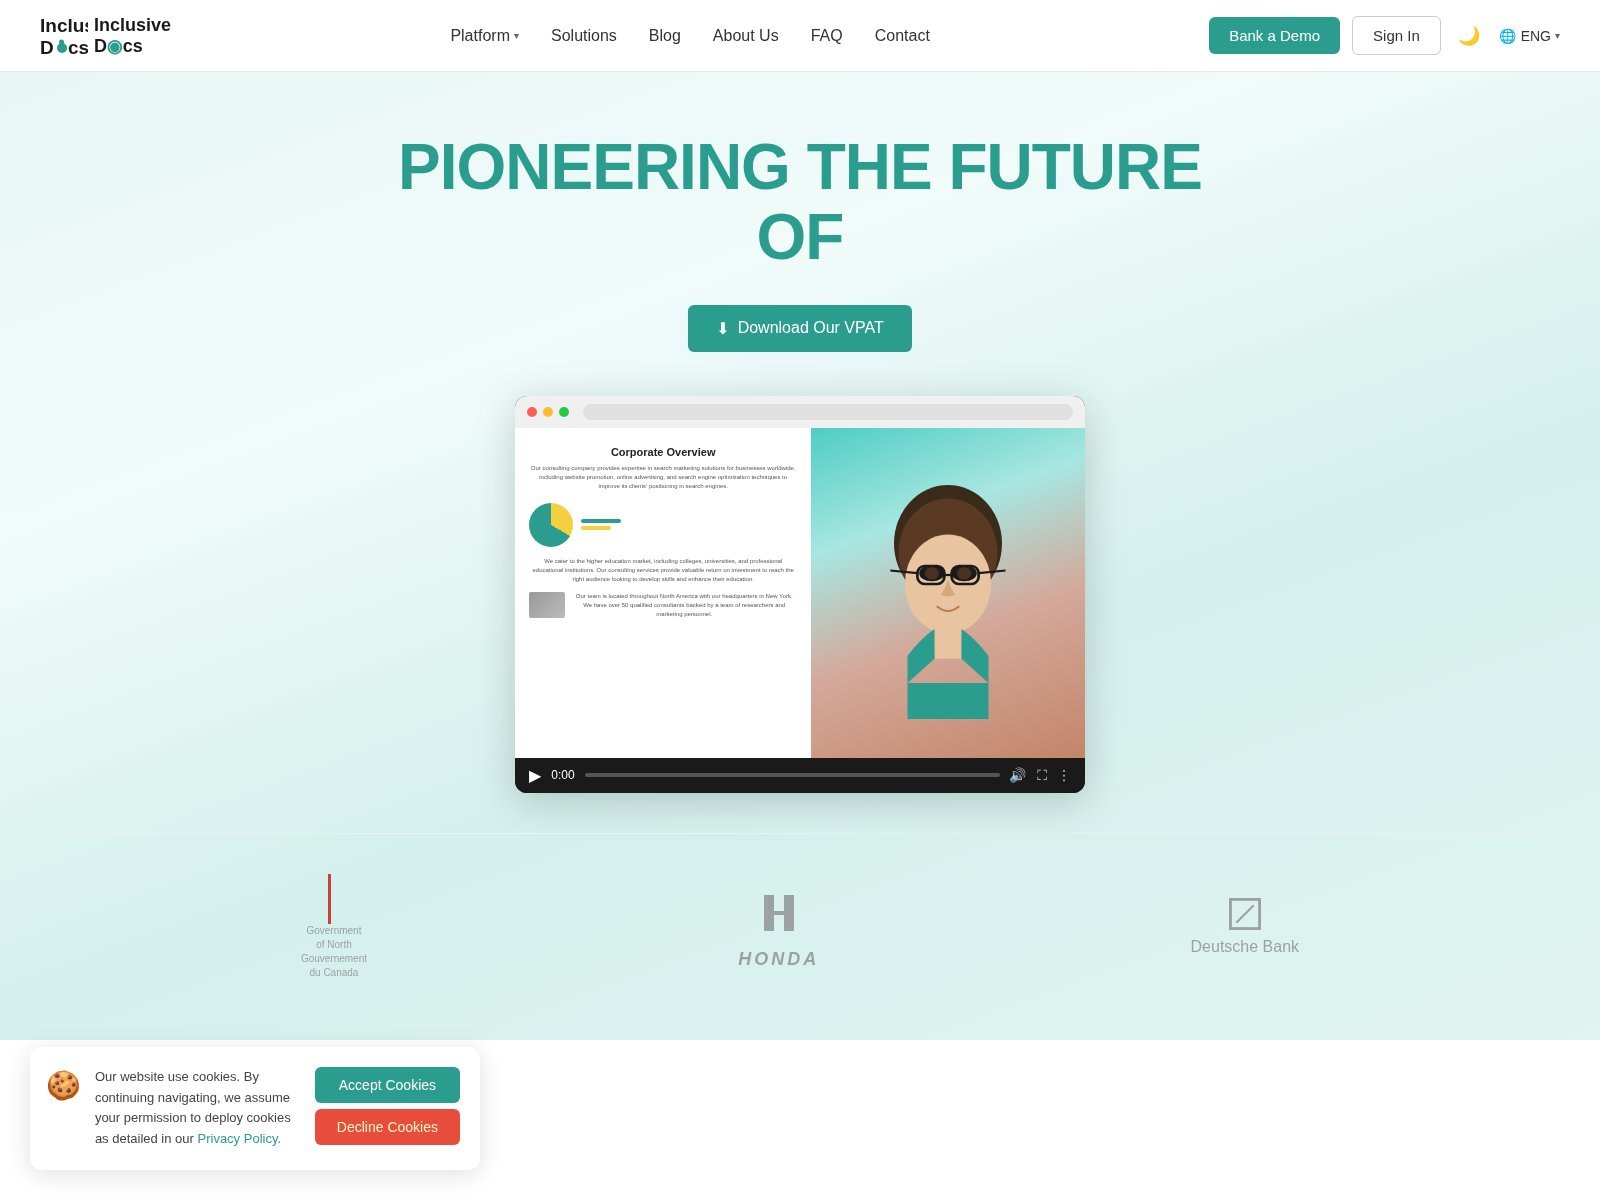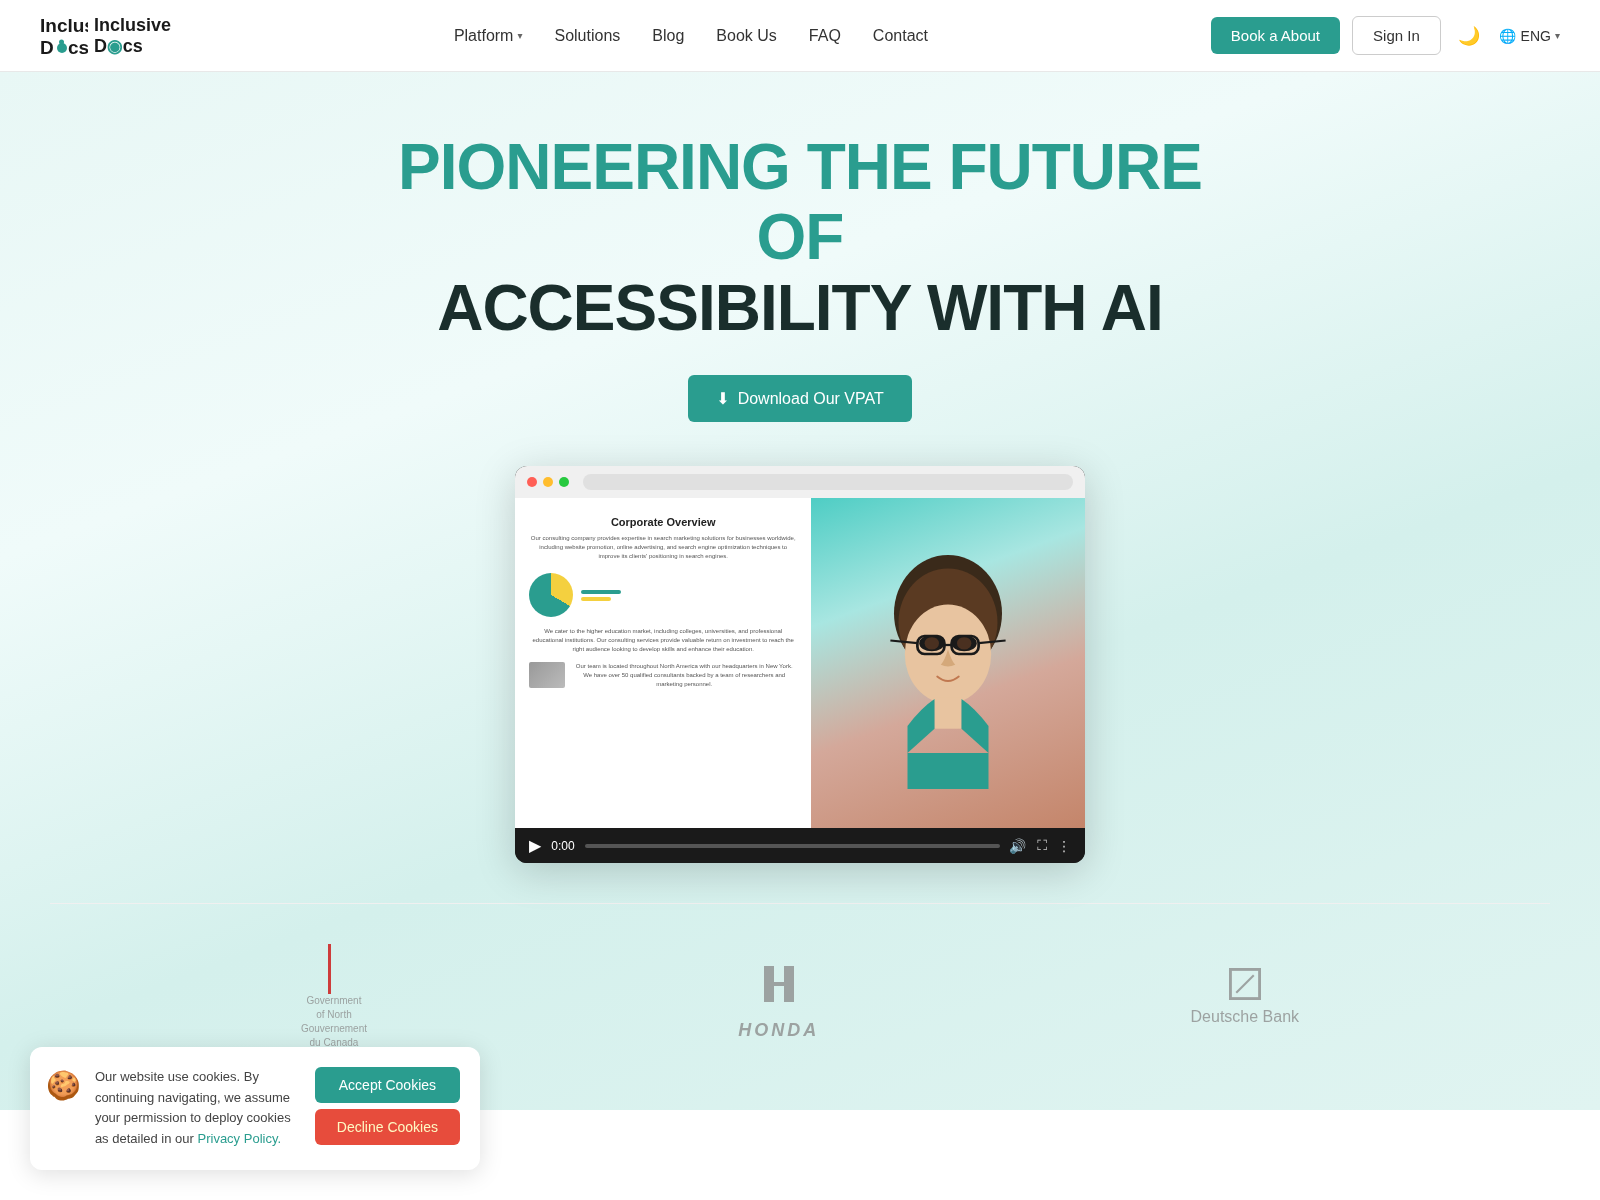--- a/index.html
+++ b/index.html
@@ -147,41 +147,40 @@
     </div>
   </a>
 
   <div class="nav-links">
     <button class="nav-link">
       <span>Platform</span>
       <span class="chevron">▾</span>
     </button>
     <a class="nav-link" href="#">Solutions</a>
     <a class="nav-link" href="#">Blog</a>
-    <a class="nav-link" href="#">Book Us</a>
+    <a class="nav-link" href="#">About Us</a>
     <a class="nav-link" href="#">FAQ</a>
     <a class="nav-link" href="#">Contact</a>
   </div>
 
   <div class="nav-actions">
-    <button class="btn-demo">Book a About</button>
+    <button class="btn-demo">Bank a Demo</button>
     <button class="btn-signin">Sign In</button>
     <button class="icon-btn" title="Toggle dark mode">🌙</button>
     <button class="lang-btn">
       <span>🌐</span>
       <span>ENG</span>
       <span class="chevron">▾</span>
     </button>
   </div>
 </nav>
 
 <section class="hero">
   <h1>
     <span class="teal">PIONEERING THE FUTURE OF</span><br>
-    <span>ACCESSIBILITY WITH AI</span>
   </h1>
 
   <button class="btn-vpat">
     <span>⬇</span>
     <span>Download Our VPAT</span>
   </button>
 
   
   <div class="video-container">
 

